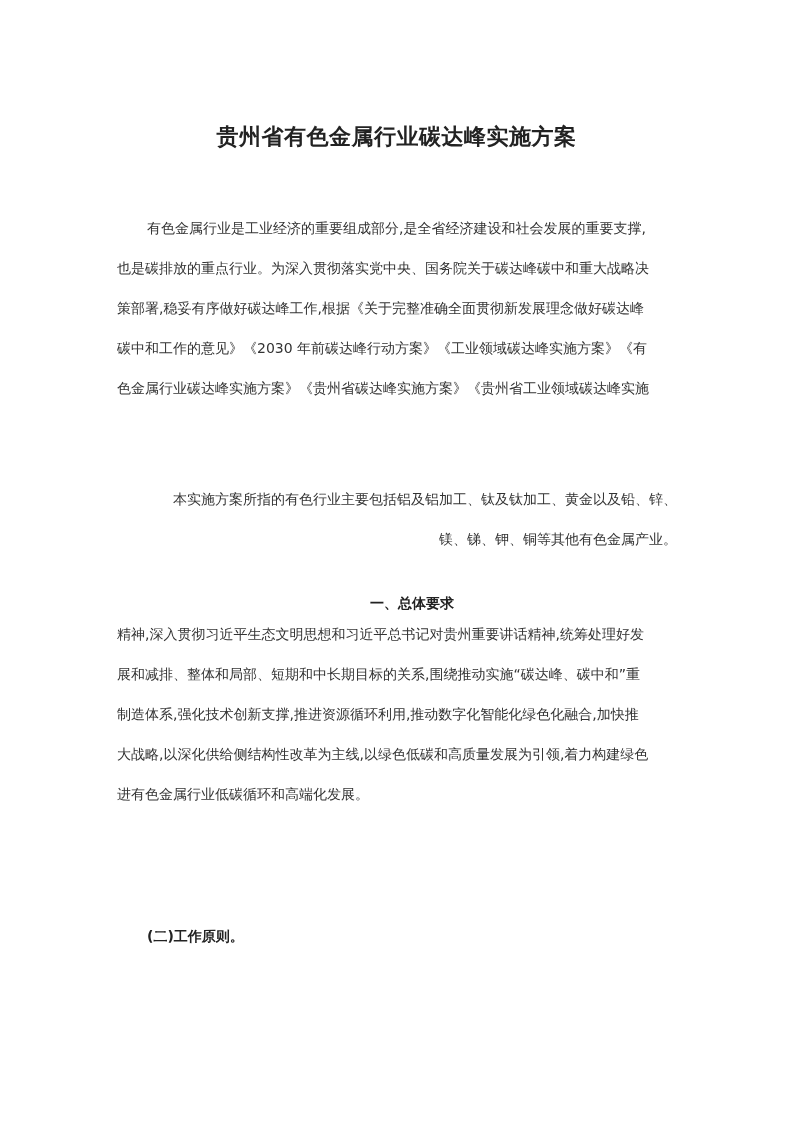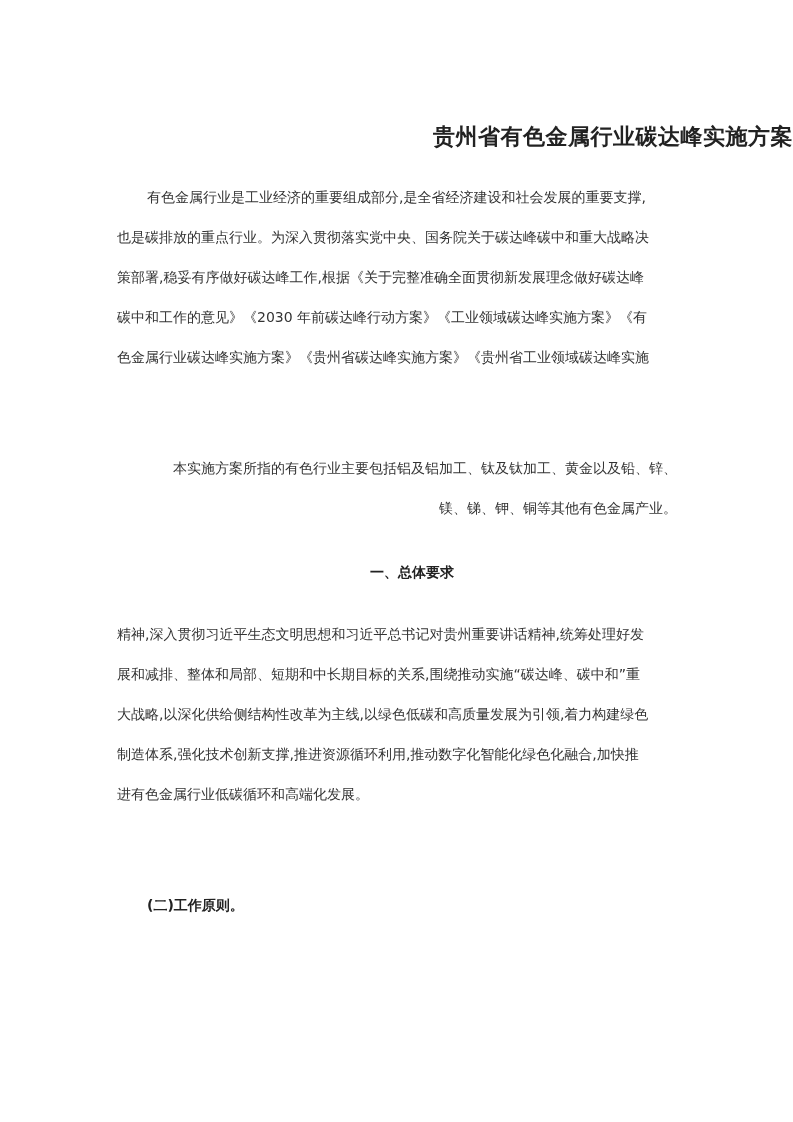--- a/index.html
+++ b/index.html
@@ -1,22 +1,22 @@
 <!DOCTYPE html>
 <html><head>
   <meta charset="utf-8">
   <style>
     html, body { margin: 0; padding: 0; background: #ffffff; }
     body { width: 793px; height: 1122px; position: relative; overflow: hidden;
            font-family: "DejaVu Sans", "Liberation Sans", sans-serif; color: #333333; }
-    .title { position: absolute; left: 0; width: 793px; top: 122px; text-align: right;
+    .title { position: absolute; left: 0; width: 793px; top: 122px; text-align: center;
              font-size: 22px; font-weight: bold; color: #222222; letter-spacing: 0.5px; }
     .para { position: absolute; left: 117px; width: 560px; font-size: 14px; color: #333333; }
     .line { height: 40px; line-height: 26px; white-space: nowrap; }
-    .indent { padding-left: 30px; }
+    .indent { padding-left: 30px; margin-top: 31px; }
     .bold { font-weight: bold; color: #222222; }
   </style>
 </head>
 <body>
 
 <div>
   <div class="title">贵州省有色金属行业碳达峰实施方案</div>
 
   <div class="para" style="top:184px;">
     <div class="line indent">有色金属行业是工业经济的重要组成部分,是全省经济建设和社会发展的重要支撑,</div>
@@ -31,21 +31,21 @@
     <div class="line">镁、锑、钾、铜等其他有色金属产业。</div>
   </div>
 
   <div class="para" style="top:559px;text-align:center;">
     <div class="line indent bold">一、总体要求</div>
   </div>
 
   <div class="para" style="top:621px;">
     <div class="line">精神,深入贯彻习近平生态文明思想和习近平总书记对贵州重要讲话精神,统筹处理好发</div>
     <div class="line">展和减排、整体和局部、短期和中长期目标的关系,围绕推动实施“碳达峰、碳中和”重</div>
+    <div class="line">制造体系,强化技术创新支撑,推进资源循环利用,推动数字化智能化绿色化融合,加快推</div>
     <div class="line">大战略,以深化供给侧结构性改革为主线,以绿色低碳和高质量发展为引领,着力构建绿色</div>
-    <div class="line">制造体系,强化技术创新支撑,推进资源循环利用,推动数字化智能化绿色化融合,加快推</div>
     <div class="line">进有色金属行业低碳循环和高端化发展。</div>
   </div>
 
   <div class="para" style="top:892px;">
     <div class="line indent bold">(二)工作原则。</div>
   </div>
 </div>
 
 </body></html>

